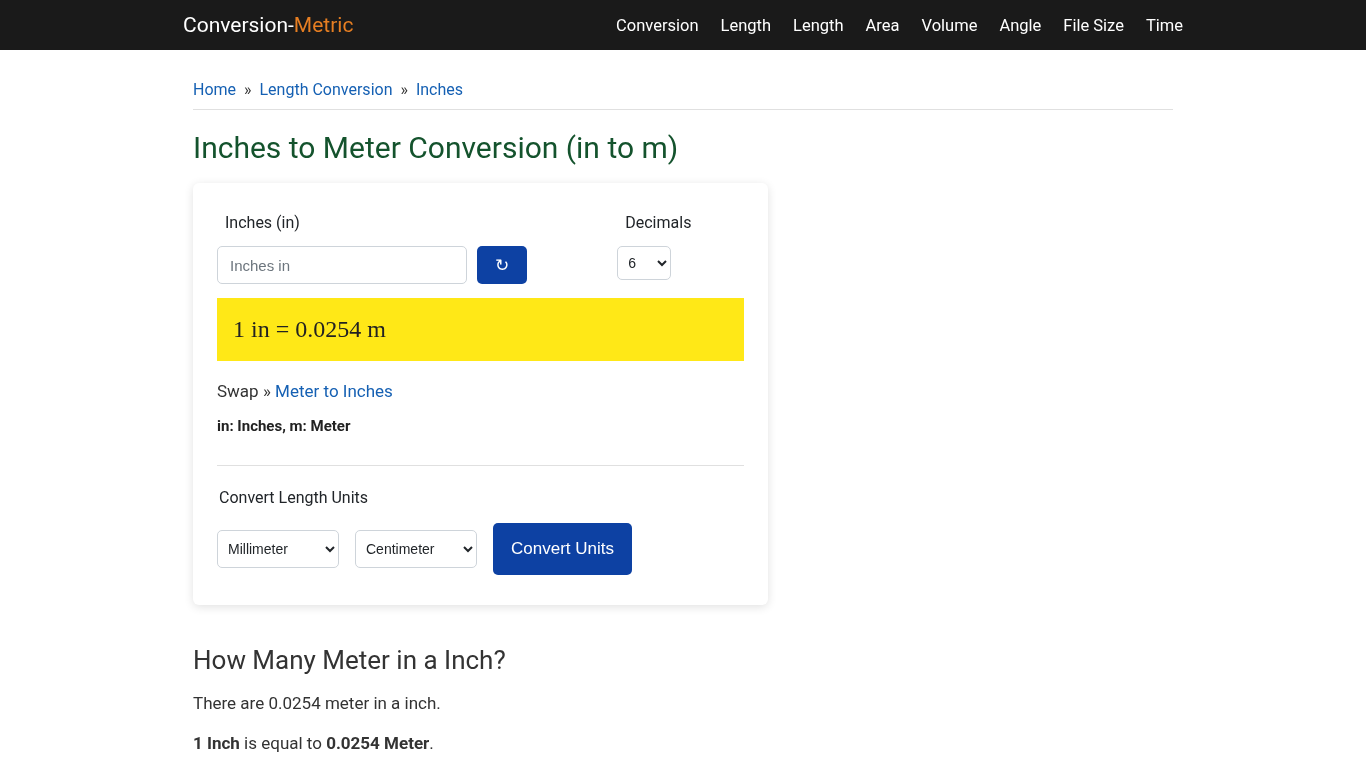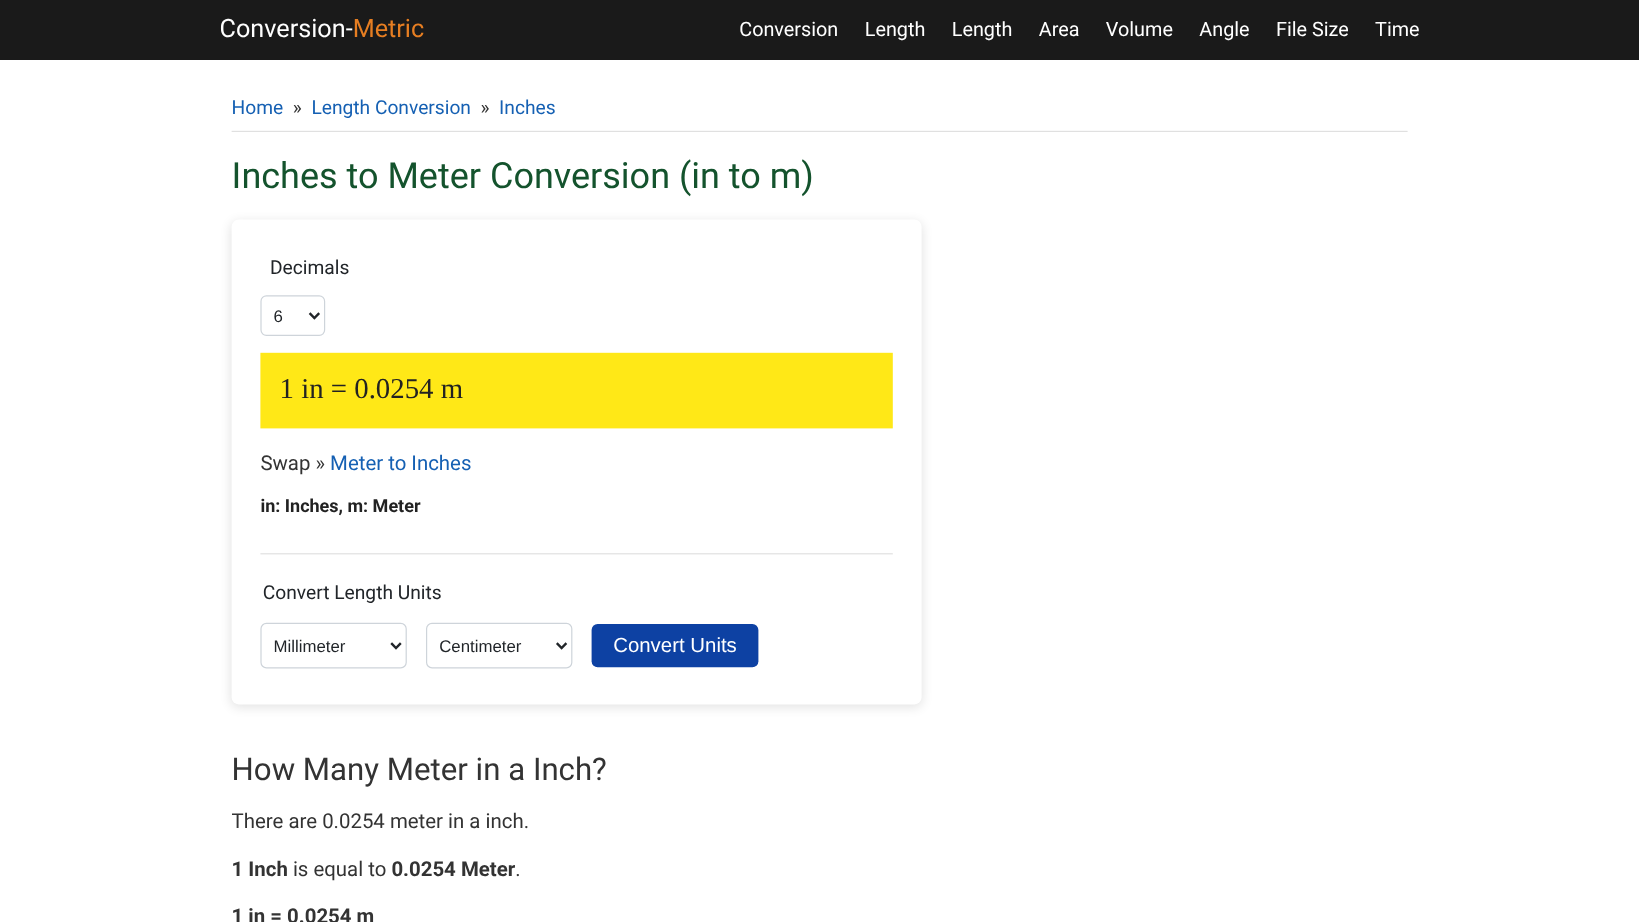--- a/index.html
+++ b/index.html
@@ -154,21 +154,21 @@
   .convert-row {
     display: flex;
     gap: 16px;
     align-items: center;
   }
   .sel-unit { width: 122px; height: 38px; }
   .btn-convert {
     background: #0d41a3;
     border: none;
     border-radius: 5px;
-    height: 36px;
+    height: 52px;
     padding: 0 18px;
     color: #fff;
     font-size: 17px;
     cursor: pointer;
   }
   h2 {
     font-size: 26px;
     font-weight: 400;
     color: #333;
     margin-bottom: 16px;
@@ -210,20 +210,29 @@
     <a>Length Conversion</a>
     <span class="sep">»</span>
     <a>Inches</a>
   </div>
 
   <h1>Inches to Meter Conversion (in to m)</h1>
 
   <div class="card">
 
     <div class="row1">
+      <div class="col">
+        <div class="label">Inches (in)</div>
+        <div class="input-row">
+          <input type="text" placeholder="Inches in" style="">
+          <button class="btn-blue">
+            <span>↻</span>
+          </button>
+        </div>
+      </div>
       <div class="col">
         <div class="label">Decimals</div>
         <select class="sel-decimals">
           <option>6</option>
         </select>
       </div>
     </div>
 
     <div class="result">1 in = 0.0254 m</div>
 

